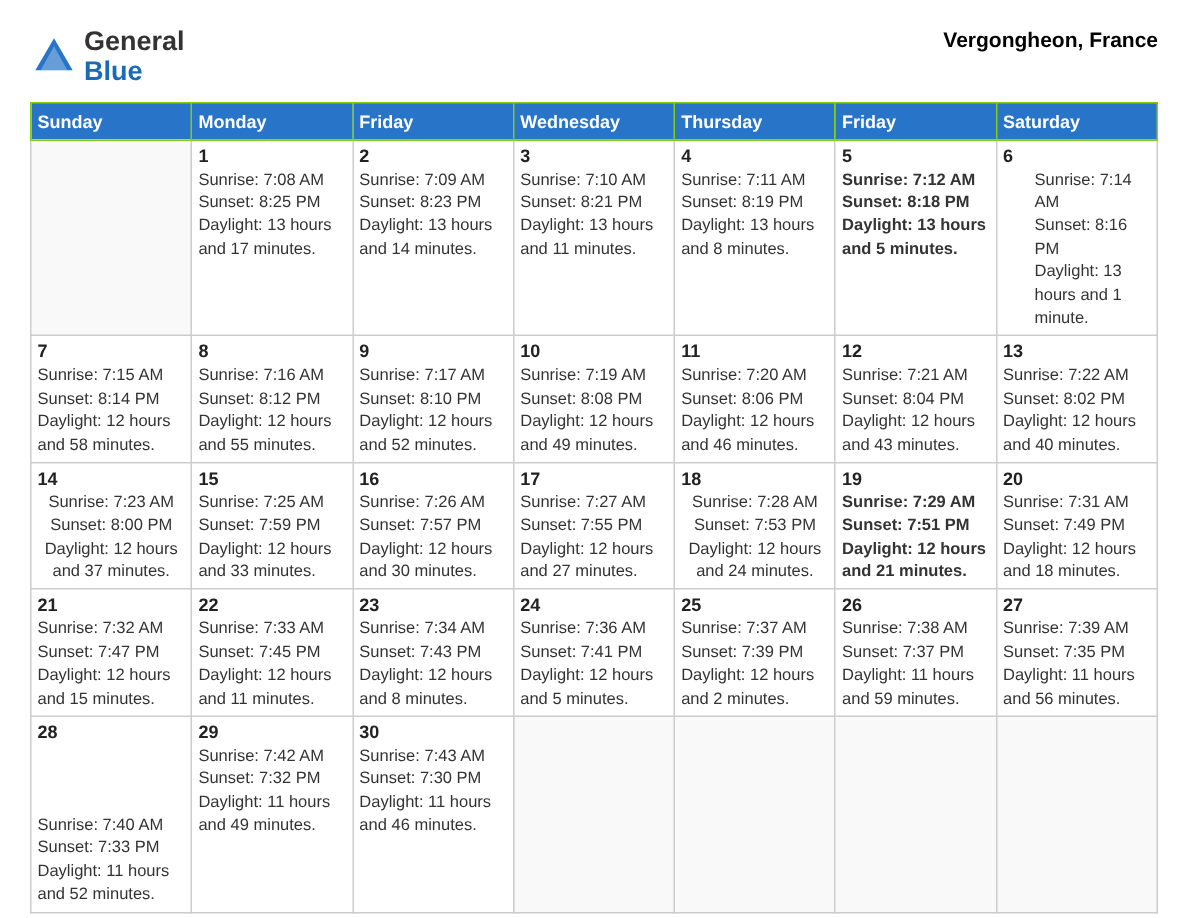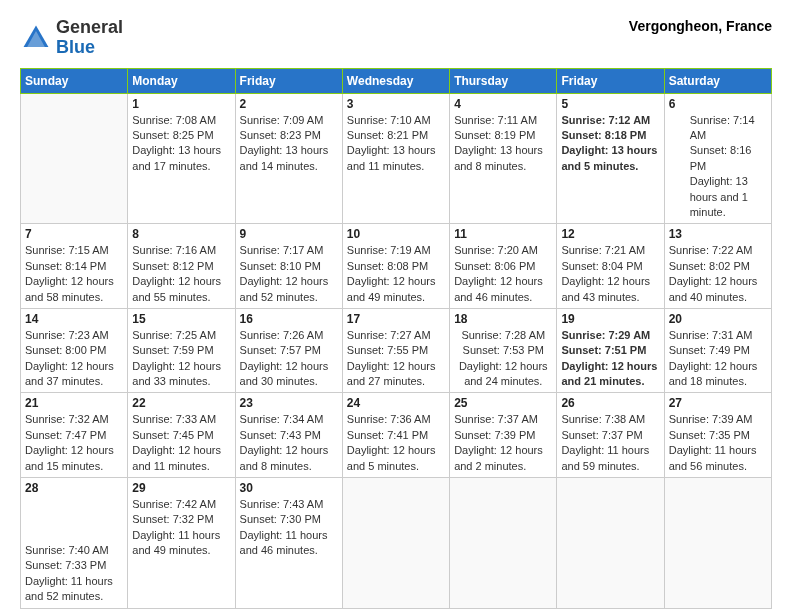--- a/index.html
+++ b/index.html
@@ -209,21 +209,21 @@
           <td>
             <span class="day-number">13</span>
             <div class="day-info" style="white-space: pre-line;">Sunrise: 7:22 AM
 Sunset: 8:02 PM
 Daylight: 12 hours and 40 minutes.</div>
           </td>
         </tr>
         <tr>
           <td>
             <span class="day-number">14</span>
-            <div class="day-info" style="white-space: pre-line;">Sunrise: 7:23 AM
+            <div class="day-info" style="white-space: pre-line; text-align: center;">Sunrise: 7:23 AM
 Sunset: 8:00 PM
 Daylight: 12 hours and 37 minutes.</div>
           </td>
           <td>
             <span class="day-number">15</span>
             <div class="day-info" style="white-space: pre-line;">Sunrise: 7:25 AM
 Sunset: 7:59 PM
 Daylight: 12 hours and 33 minutes.</div>
           </td>
           <td>

